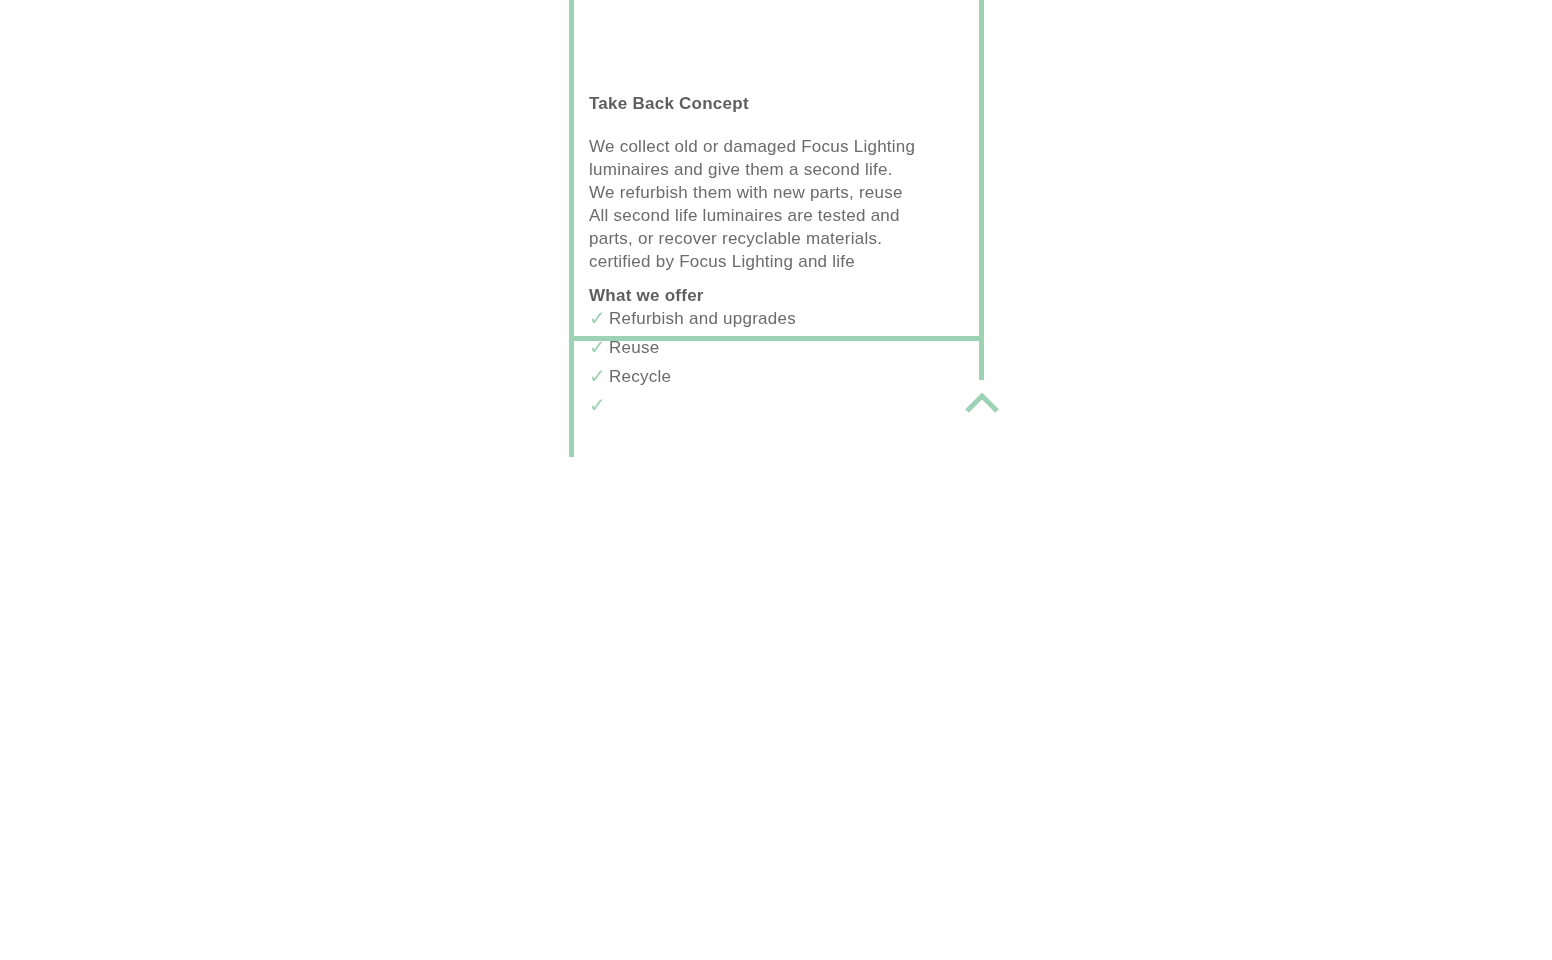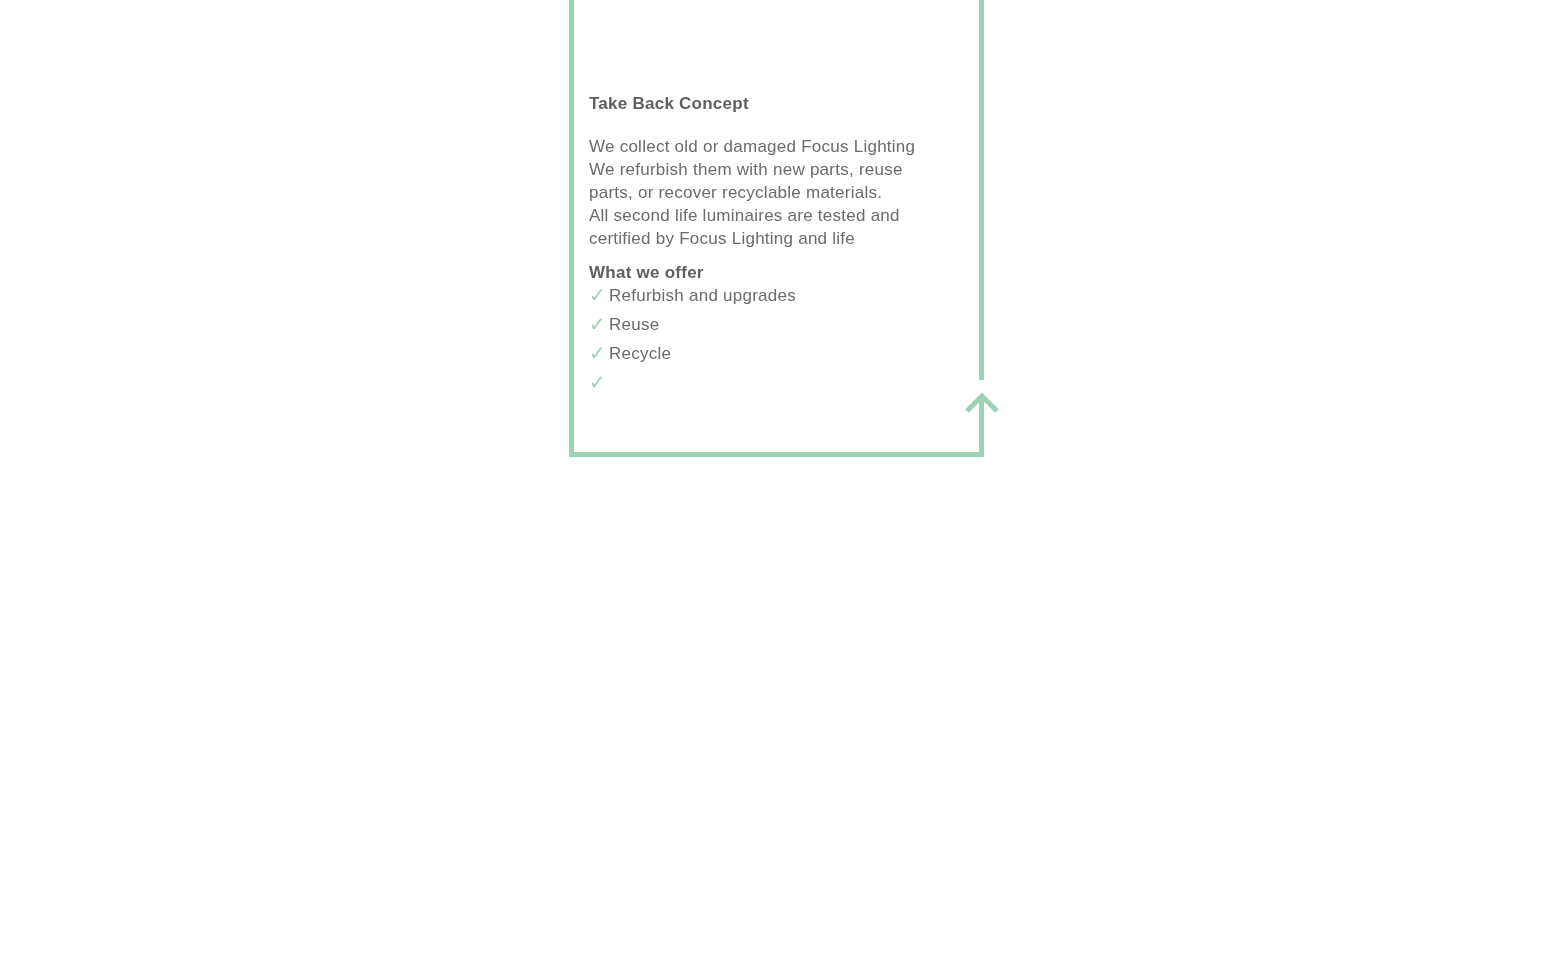--- a/index.html
+++ b/index.html
@@ -14,21 +14,21 @@
     height: 960px;
     overflow: hidden;
     background: #ffffff;
   }
   
   .panel {
     position: absolute;
     left: 569px;
     top: 0;
     width: 415px;
-    height: 457px;
+    height: 341px;
   }
   .edge {
     position: absolute;
     background: var(--accent, #9dd2b5);
   }
   .edge-left   { left: 0; top: 0; width: 5px; height: 457px; }
   .edge-right  { right: 0; top: 0; width: 5px; height: 380px; }
   .edge-bottom { left: 0; bottom: 0; width: 100%; height: 5px; }
   .arrow-shaft { right: 0; bottom: 0; width: 5px; height: 57px; }
   .arrow-head {
@@ -102,23 +102,24 @@
     <div class="edge arrow-shaft"></div>
     <svg class="arrow-head" viewBox="0 0 36 22">
       <polyline points="3,19 18,4 33,19"></polyline>
     </svg>
 
     <div class="content">
       <h3 class="panel-title">Take Back Concept</h3>
 
       <div class="body-lines">
         <div class="body-line">We collect old or damaged Focus Lighting</div>
+        <div class="body-line">luminaires and give them a second life.</div>
         <div class="body-line">We refurbish them with new parts, reuse</div>
+        <div class="body-line">All second life luminaires are tested and</div>
         <div class="body-line">parts, or recover recyclable materials.</div>
-        <div class="body-line">All second life luminaires are tested and</div>
         <div class="body-line">certified by Focus Lighting and life</div>
       </div>
 
       <h4 class="offer-heading">What we offer</h4>
 
       <ul class="offers">
         <li class="offer-item">
           <span class="check">✓</span>
           <span>Refurbish and upgrades</span>
         </li>

